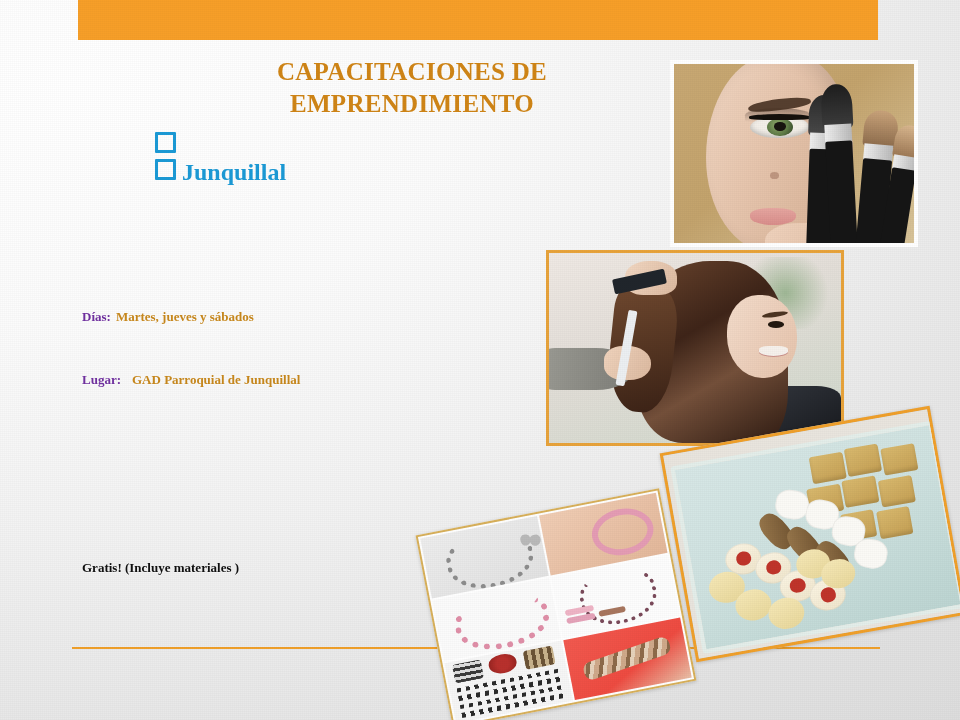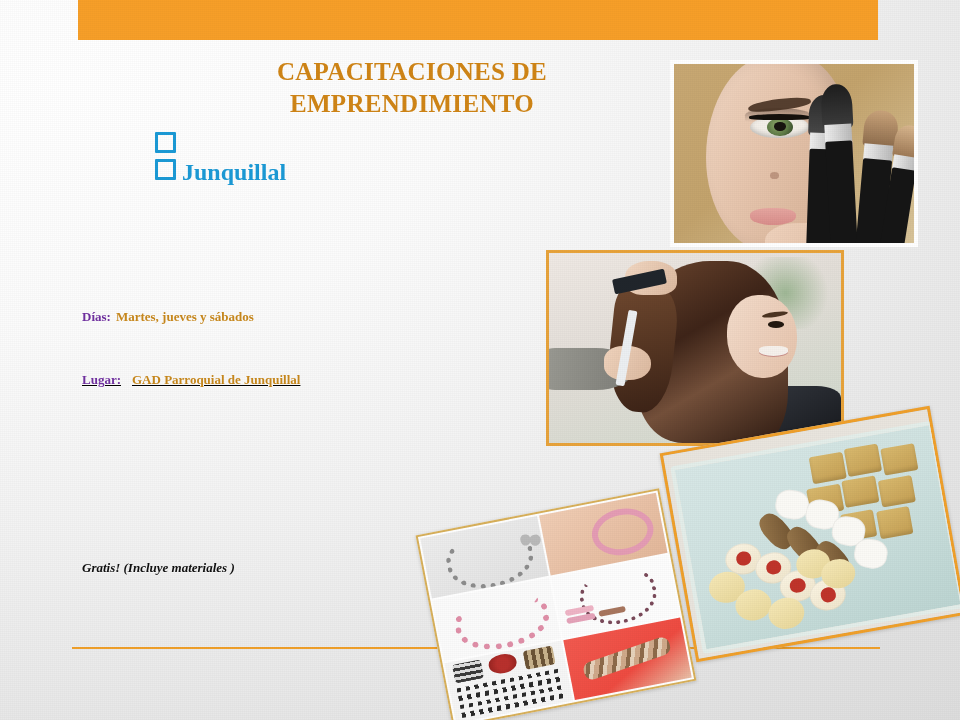--- a/index.html
+++ b/index.html
@@ -67,24 +67,24 @@
   .detail{
     position:absolute;left:82px;
     font-weight:bold;
     font-size:13px;
     white-space:nowrap;
     text-shadow:0 1px 0 rgba(255,255,255,.5);
   }
   .lbl{color:#7030a0;}
   .val{color:#c8881c;}
   .ptext{color:#7030a0;}
-  .btext{color:#101010;font-style:italic;}
+  .btext{color:#101010;}
 
   #d-dias  {top:309px;}
-  #d-lugar {top:372px;text-decoration:underline;}
+  #d-lugar {top:372px;}
   #d-hora  {top:438px;}
   #d-cursos{top:496px;}
   #d-gratis{top:560px;}
 
   .sp1{display:inline-block;width:5px;}
   .sp2{display:inline-block;width:11px;}
   .sp3{display:inline-block;width:24px;}
 
   
   #rule{

